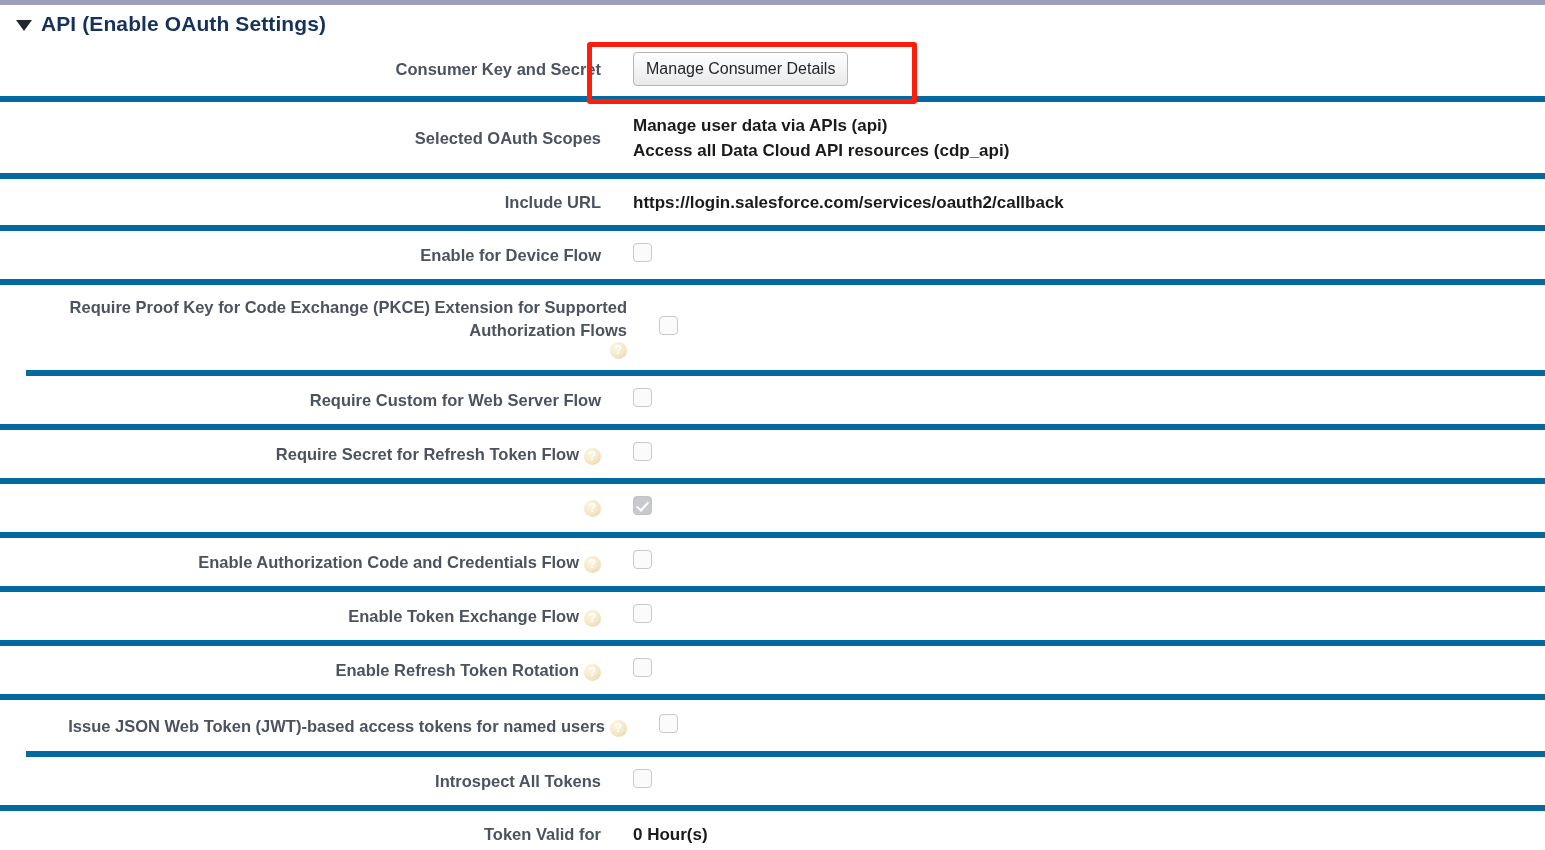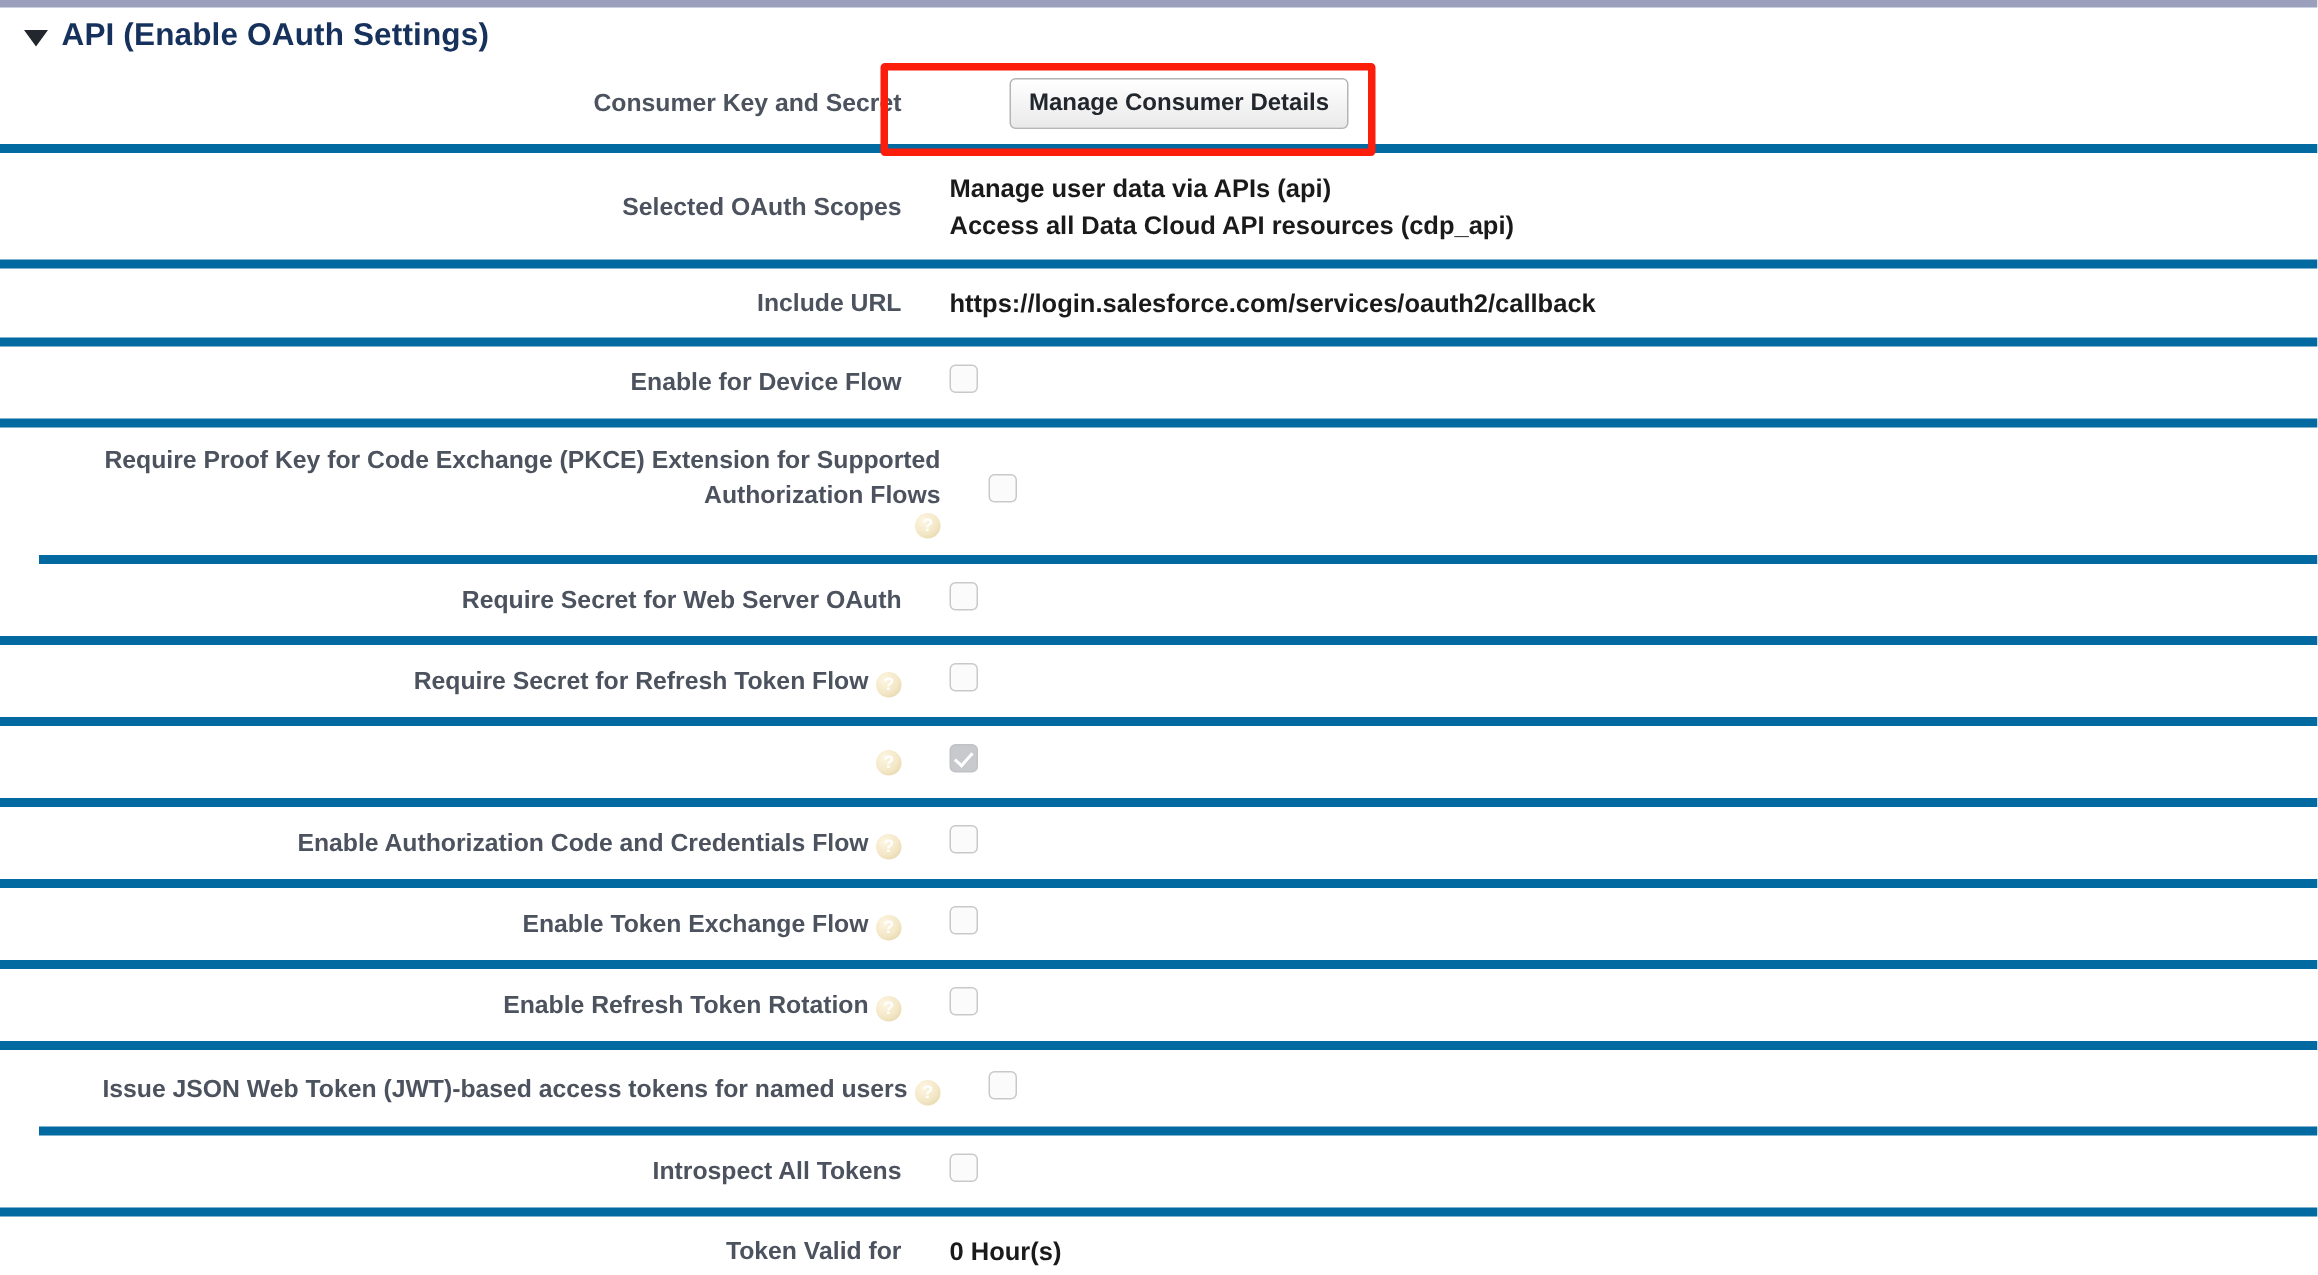--- a/index.html
+++ b/index.html
@@ -155,30 +155,29 @@
     border: solid #ffffff;
     border-width: 0 2px 2px 0;
     transform: rotate(42deg);
   }
 
   
   .btn {
     display: inline-block;
     font-family: "Liberation Sans", sans-serif;
     font-size: 16px;
-    font-weight: bold;
+    font-weight: normal;
     color: #22272e;
     background: linear-gradient(to bottom, #ffffff 0%, #f4f4f4 50%, #e9e9e9 100%);
     border: 1px solid #b5b5b5;
     border-radius: 4px;
     padding: 6px 12px 7px 12px;
     cursor: pointer;
     line-height: 19px;
     white-space: nowrap;
-    margin-left: 40px;
   }
 
   
   .highlight-box {
     position: absolute;
     left: 587px;
     top: 42px;
     width: 330px;
     height: 62px;
     border: 5px solid #fc1d0b;
@@ -227,21 +226,21 @@
       </div>
       <div class="row double">
         <div class="label-cell">
           <span class="label-text">Require Proof Key for Code Exchange (PKCE) Extension for Supported Authorization Flows</span>
           <span class="help-icon">?</span>
         </div>
         <div class="value-cell"><span class="checkbox"></span></div>
       </div>
       <div class="row">
         <div class="label-cell">
-          <span class="label-text">Require Secret for Web Server OAuth</span>
+          <span class="label-text">Require Custom for Web Server Flow</span>
         </div>
         <div class="value-cell"><span class="checkbox"></span></div>
       </div>
       <div class="row">
         <div class="label-cell">
           <span class="label-text">Require Secret for Refresh Token Flow</span>
           <span class="help-icon">?</span>
         </div>
         <div class="value-cell"><span class="checkbox"></span></div>
       </div>

